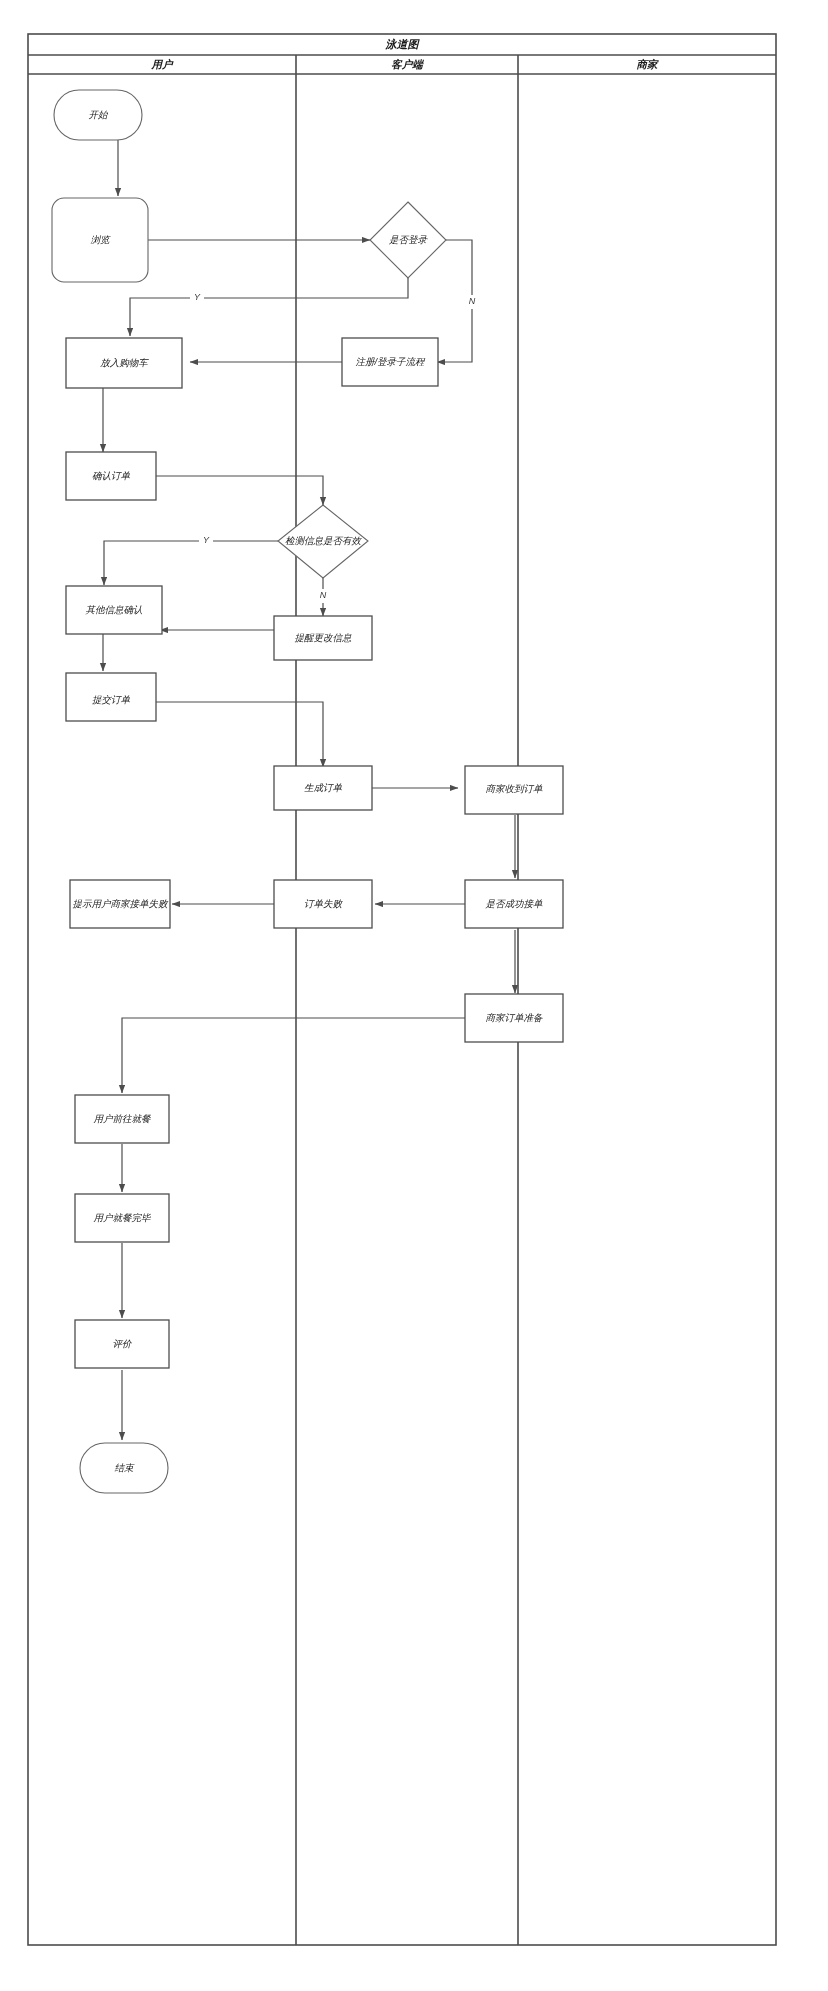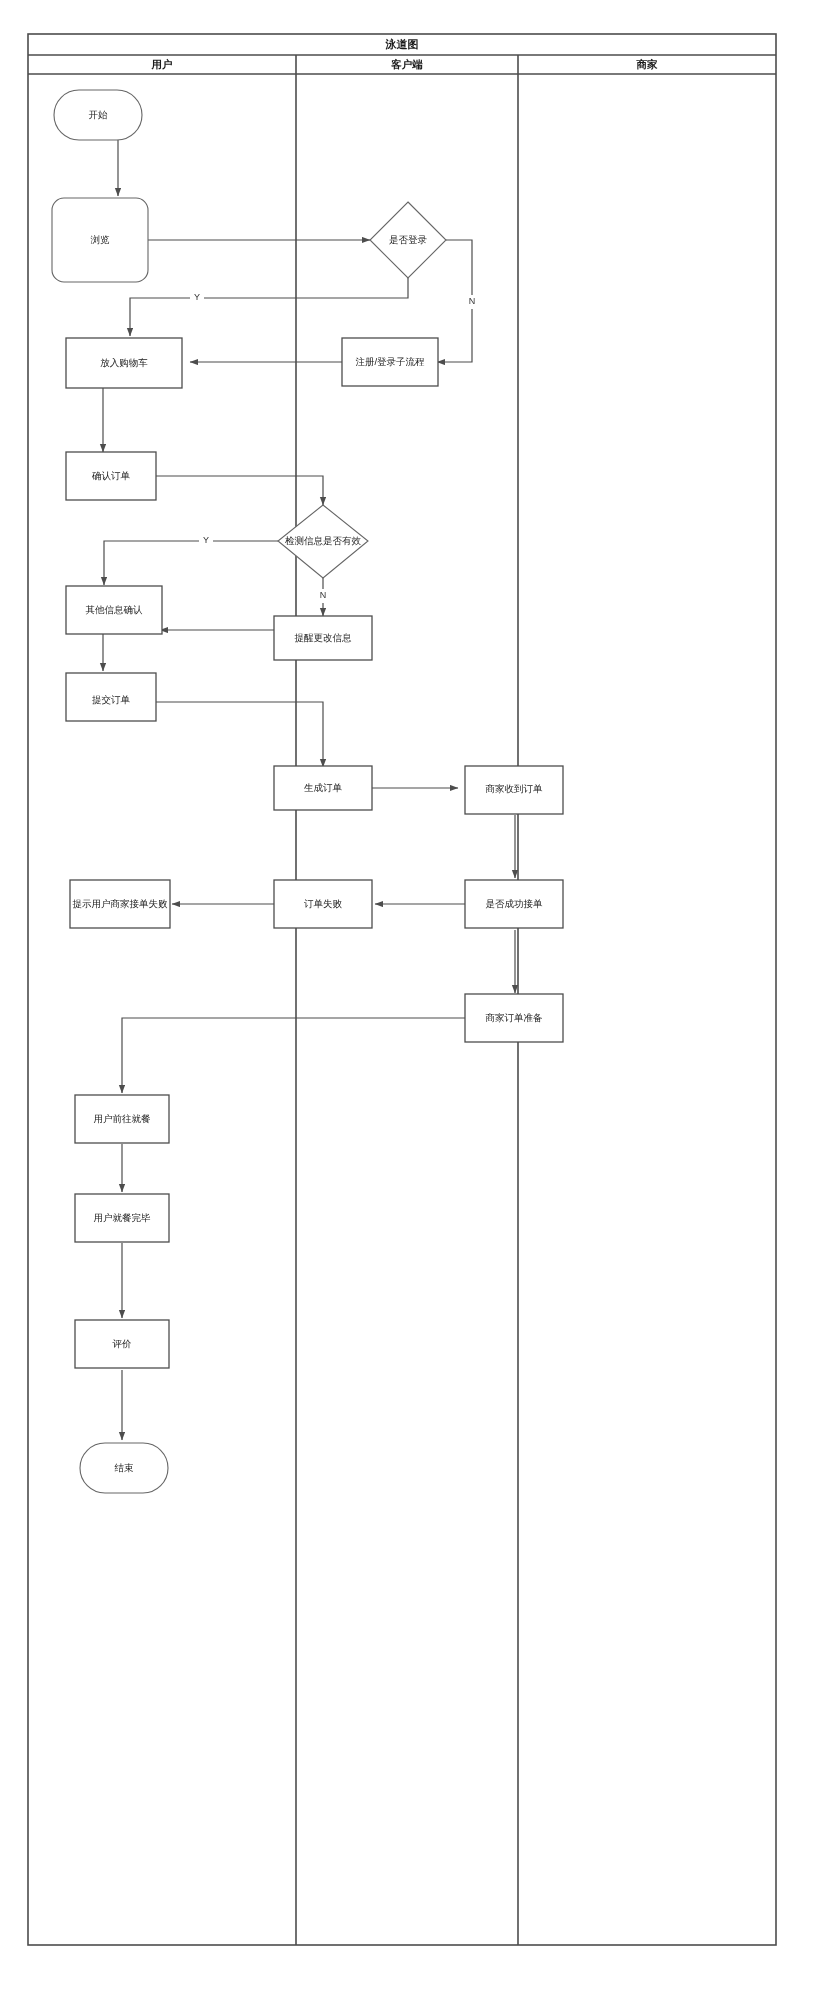--- a/index.html
+++ b/index.html
@@ -11,20 +11,21 @@
     width: 828px;
     height: 1991px;
     font-family: "Liberation Sans", "DejaVu Sans", sans-serif;
     overflow: hidden;
   }
   #canvas {
     position: relative;
     width: 828px;
     height: 1991px;
     background: #ffffff;
+    font-style: italic;
   }
   svg#diagram {
     position: absolute;
     left: 0;
     top: 0;
     width: 828px;
     height: 1991px;
     display: block;
   }
   .lane-frame {

